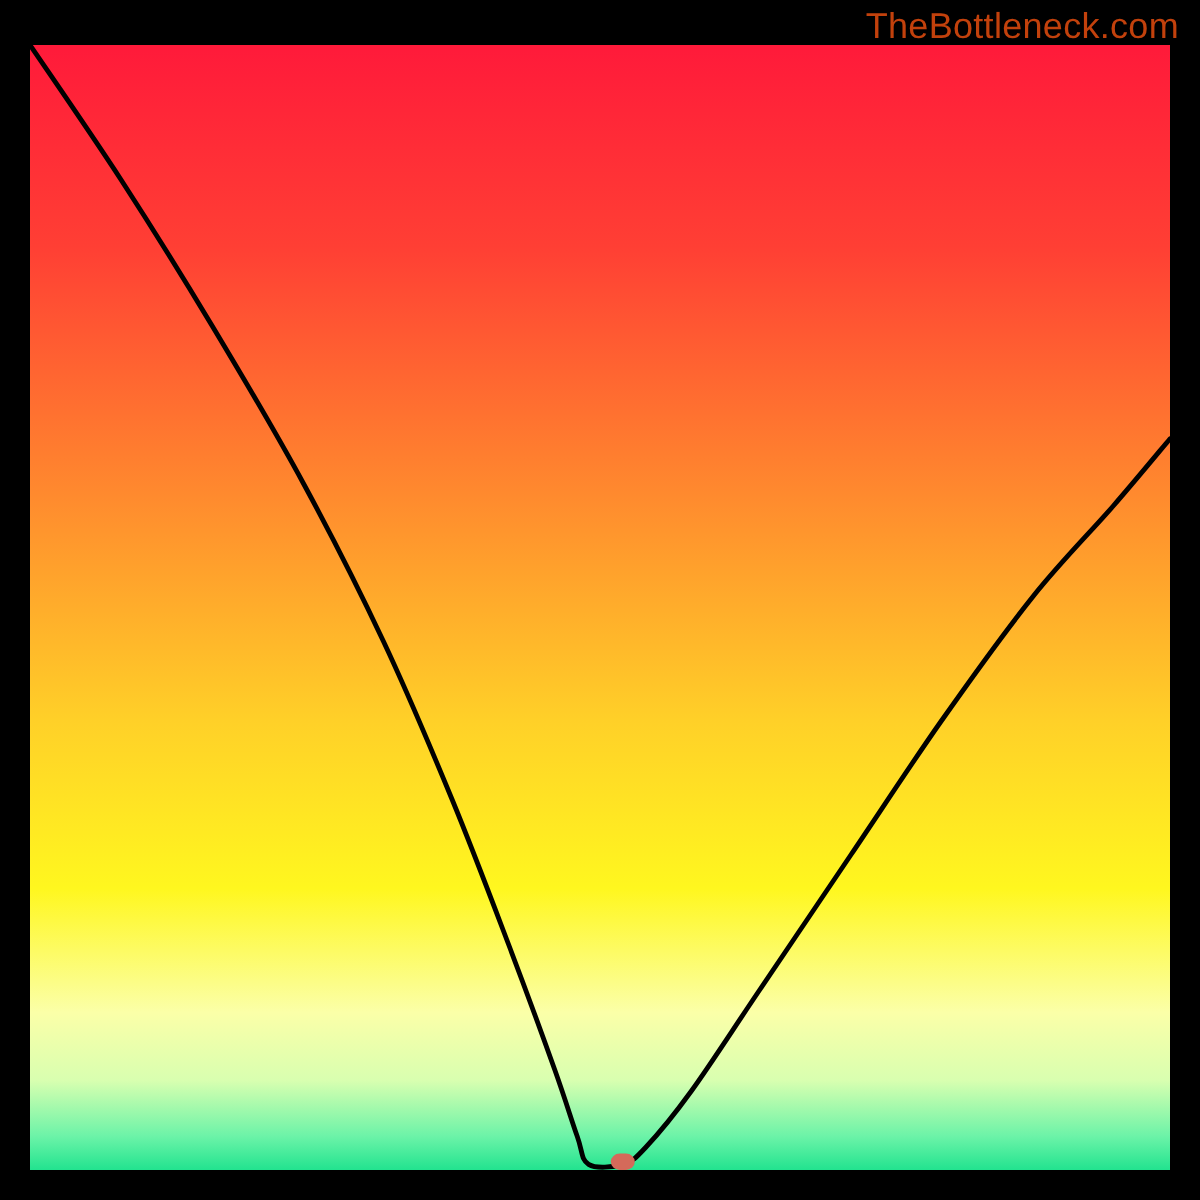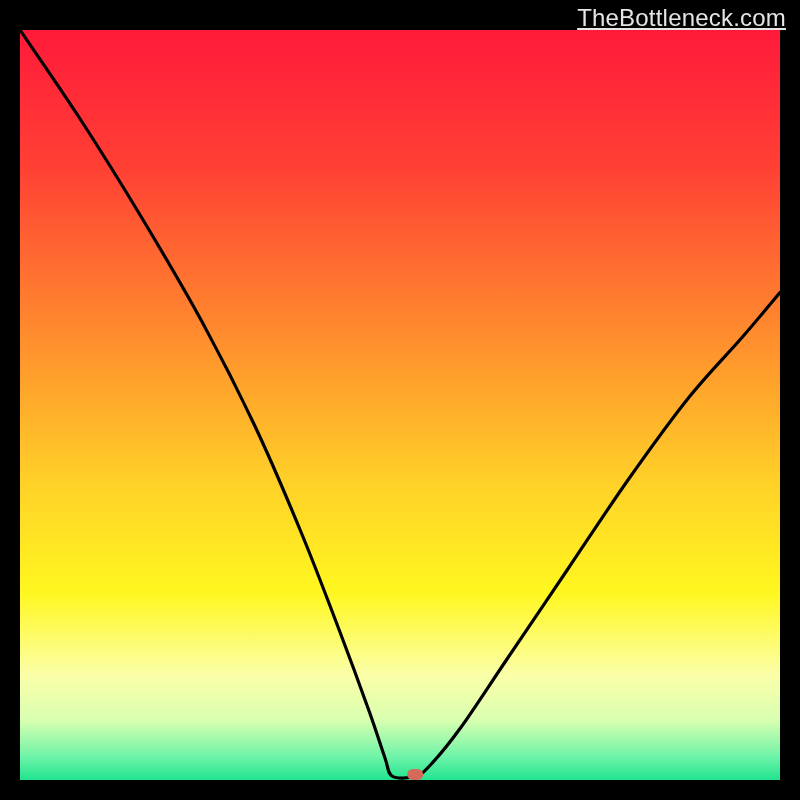--- a/index.html
+++ b/index.html
@@ -23,25 +23,24 @@
     position: absolute;
     left: 10px;
     top: 0;
     width: 760px;
     height: 750px;
   }
   .watermark {
     position: absolute;
     top: 4px;
     right: 14px;
-    color: #e5e5e5;
+    color: #c2410c;
     font-size: 24px;
     font-weight: 500;
     letter-spacing: 0.2px;
-    text-decoration: underline;
   }
   svg { display: block; }
 </style>
 </head>
 <body>
 
 <div class="watermark">TheBottleneck.com</div>
 
 <div class="frame">
   <svg class="plot" viewBox="0 0 760 750" preserveAspectRatio="none">

